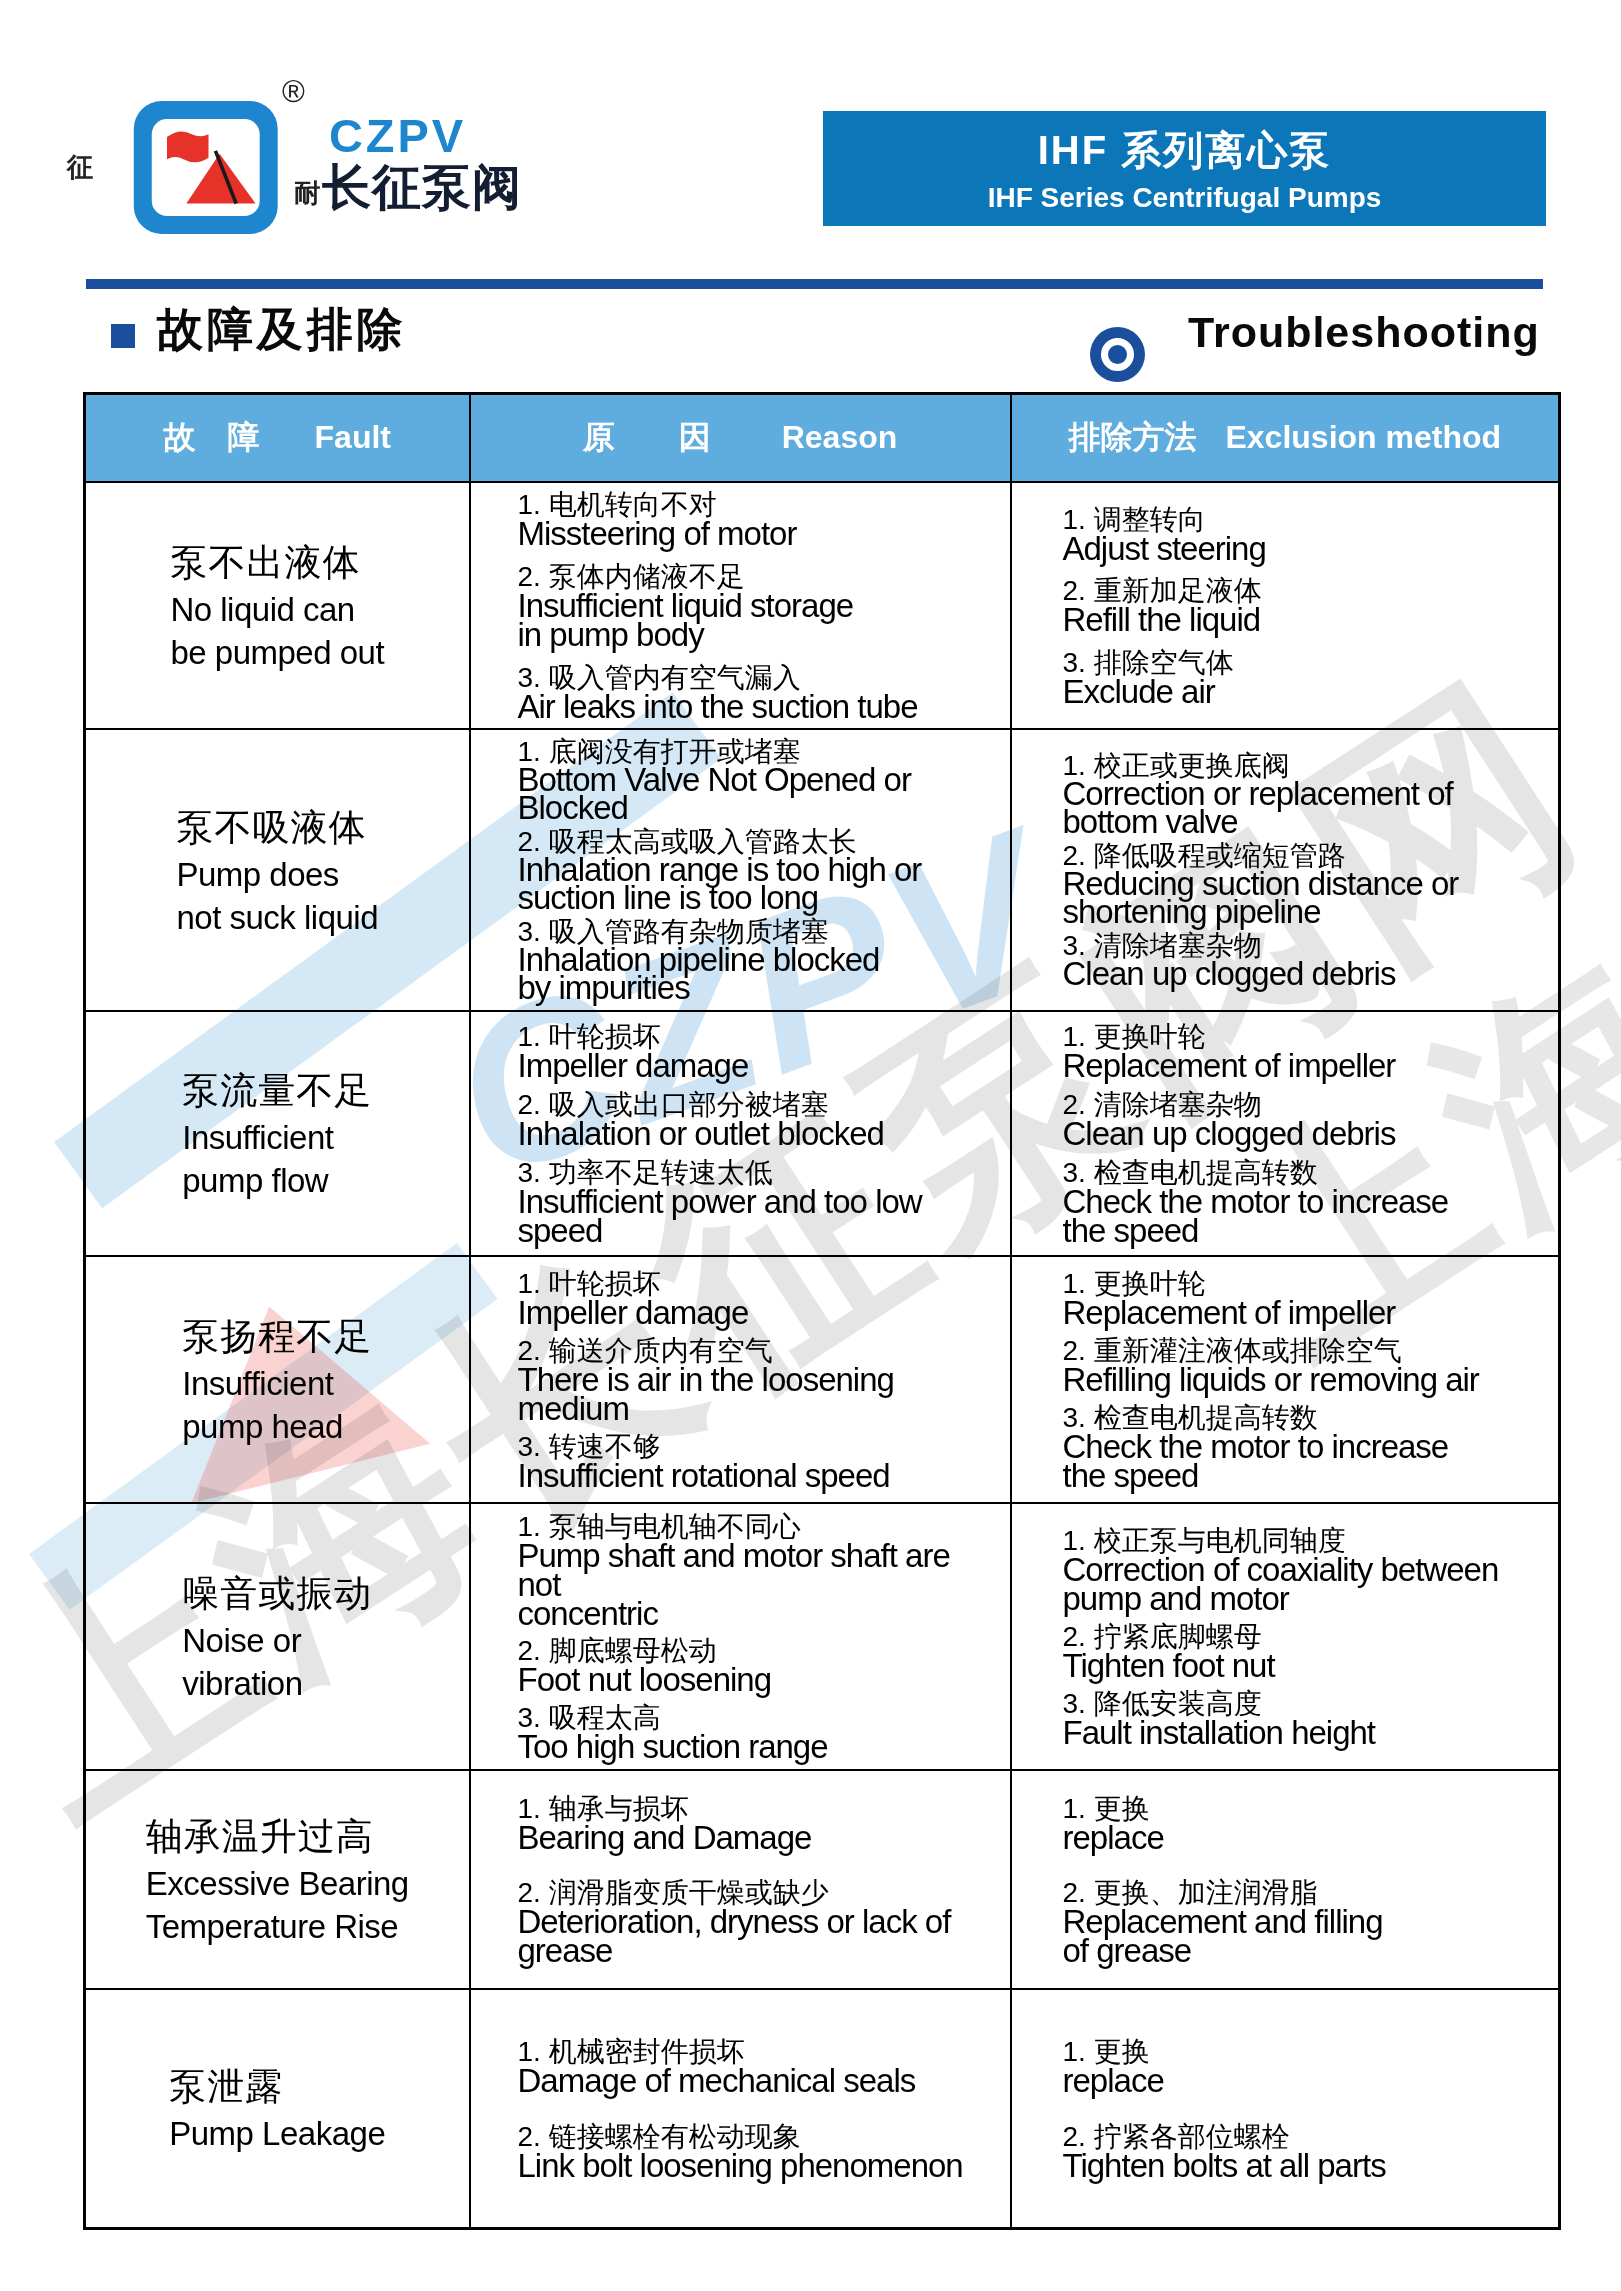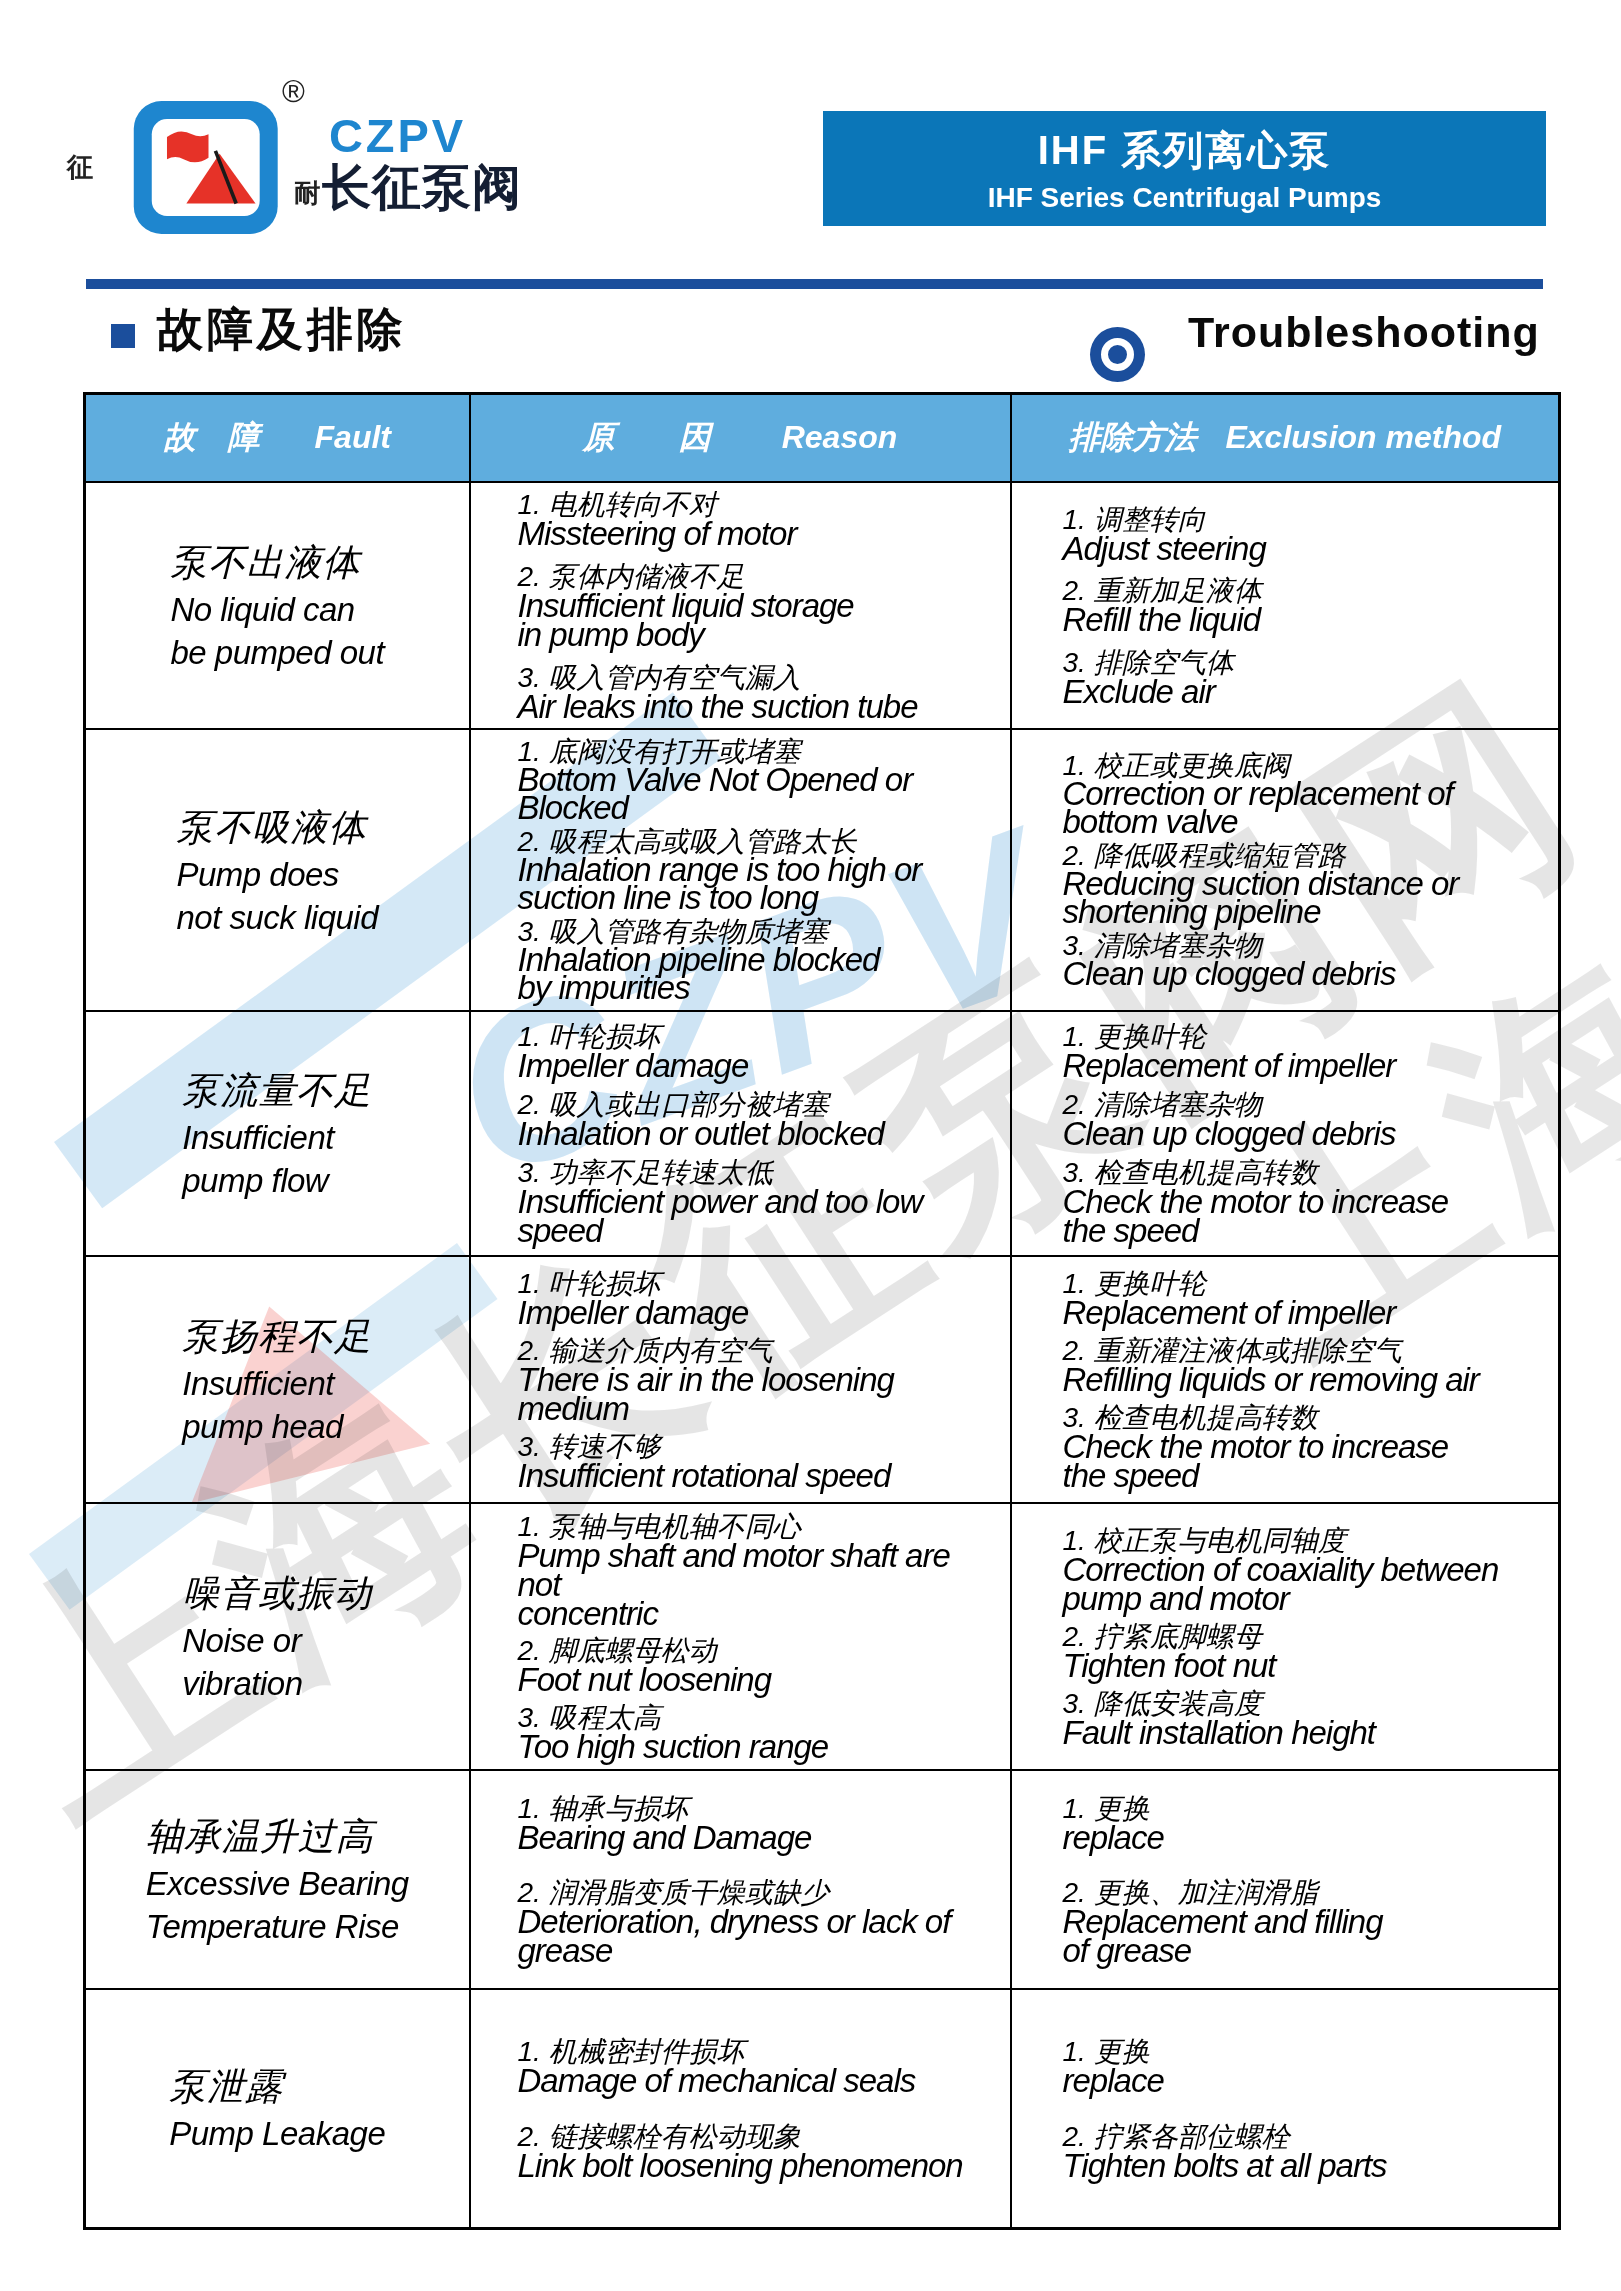--- a/index.html
+++ b/index.html
@@ -48,21 +48,21 @@
   .bullseye{position:absolute;left:1090px;top:327px;width:55px;height:55px;border-radius:50%;
             background:#1b4e9c;display:flex;align-items:center;justify-content:center;}
   .bullseye .ring{width:33px;height:33px;border-radius:50%;border:7.8px solid #fff;
             background:#1b4e9c;box-sizing:border-box;}
   .sec-title-en{position:absolute;left:1188px;top:308px;font-size:43px;font-weight:700;
             color:#0a0a0a;letter-spacing:1px;}
 
   
   table.tb{position:absolute;left:83px;top:392px;width:1475px;table-layout:fixed;
            border-collapse:collapse;border:3.9px solid #000;background:transparent;}
-  table.tb td{border:2.9px solid #000;vertical-align:middle;padding:0;overflow:hidden;font-style:italic;}
+  table.tb td{border:2.9px solid #000;vertical-align:middle;padding:0;overflow:hidden;}
   tr.hrow{height:88px;}
   tr.hrow td{background:#5fadde;}
   .hwrap{display:flex;align-items:center;justify-content:center;color:#fff;font-weight:700;
          font-size:32px;}
   .hwrap.g1{gap:55px;} .hwrap.g2{gap:71px;} .hwrap.g3{gap:29px;}
 
   tr.r1{height:242px;} tr.r2{height:243px;} tr.r3{height:245px;} tr.r4{height:247px;}
   tr.r5{height:245px;} tr.r6{height:219px;} tr.r7{height:239px;}
 
   td.fault{padding:0 11.8px;border-radius:9px;}

